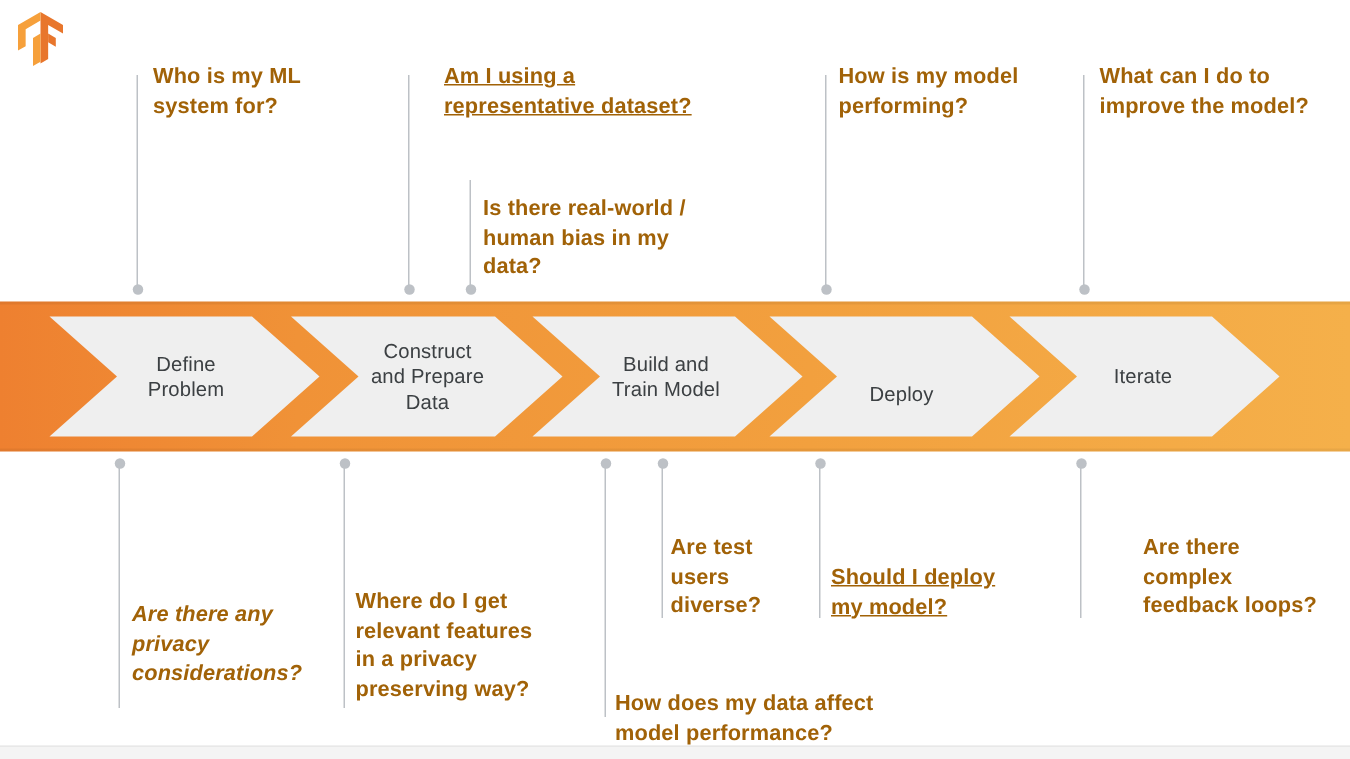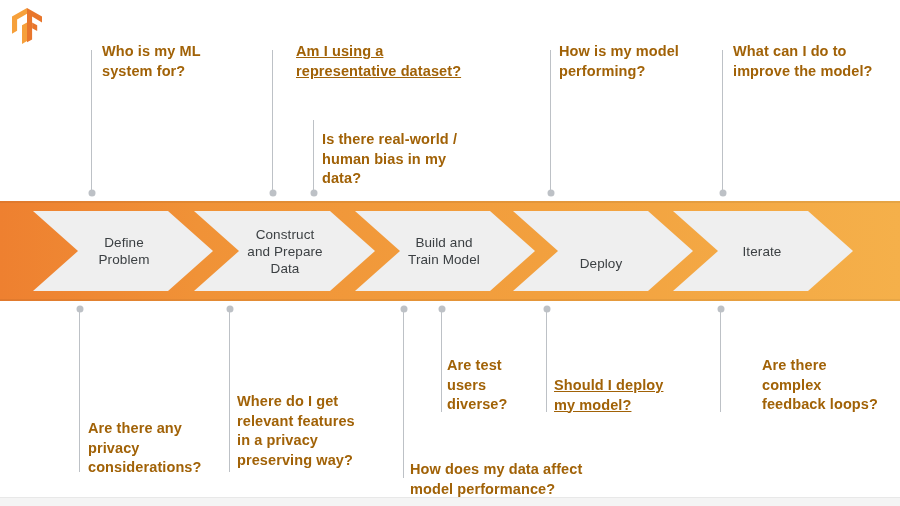--- a/index.html
+++ b/index.html
@@ -134,21 +134,21 @@
         <div class="stage-label" style="left: 444px; top: 50px;">Build and
 Train Model</div>
         <div class="stage-label" style="left: 601px; top: 62px;">Deploy</div>
         <div class="stage-label" style="left: 762px; top: 50px; text-align: right;">Iterate</div>
       </div>
   </div>
 
   <div id="bottom-callouts">
       <div class="leader" style="left: 79px; top: 309px; height: 163px;"></div>
       <div class="leader-dot" style="left: 79.5px; top: 309px;"></div>
-      <div class="callout" style="left: 88px; top: 419px;">Are there any
+      <div class="callout" style="left: 88px; top: 401px; font-style: italic;">Are there any
 privacy
 considerations?</div>
       <div class="leader" style="left: 229px; top: 309px; height: 163px;"></div>
       <div class="leader-dot" style="left: 229.5px; top: 309px;"></div>
       <div class="callout" style="left: 237px; top: 392px;">Where do I get
 relevant features
 in a privacy
 preserving way?</div>
       <div class="leader" style="left: 441px; top: 309px; height: 103px;"></div>
       <div class="leader-dot" style="left: 441.5px; top: 309px;"></div>

